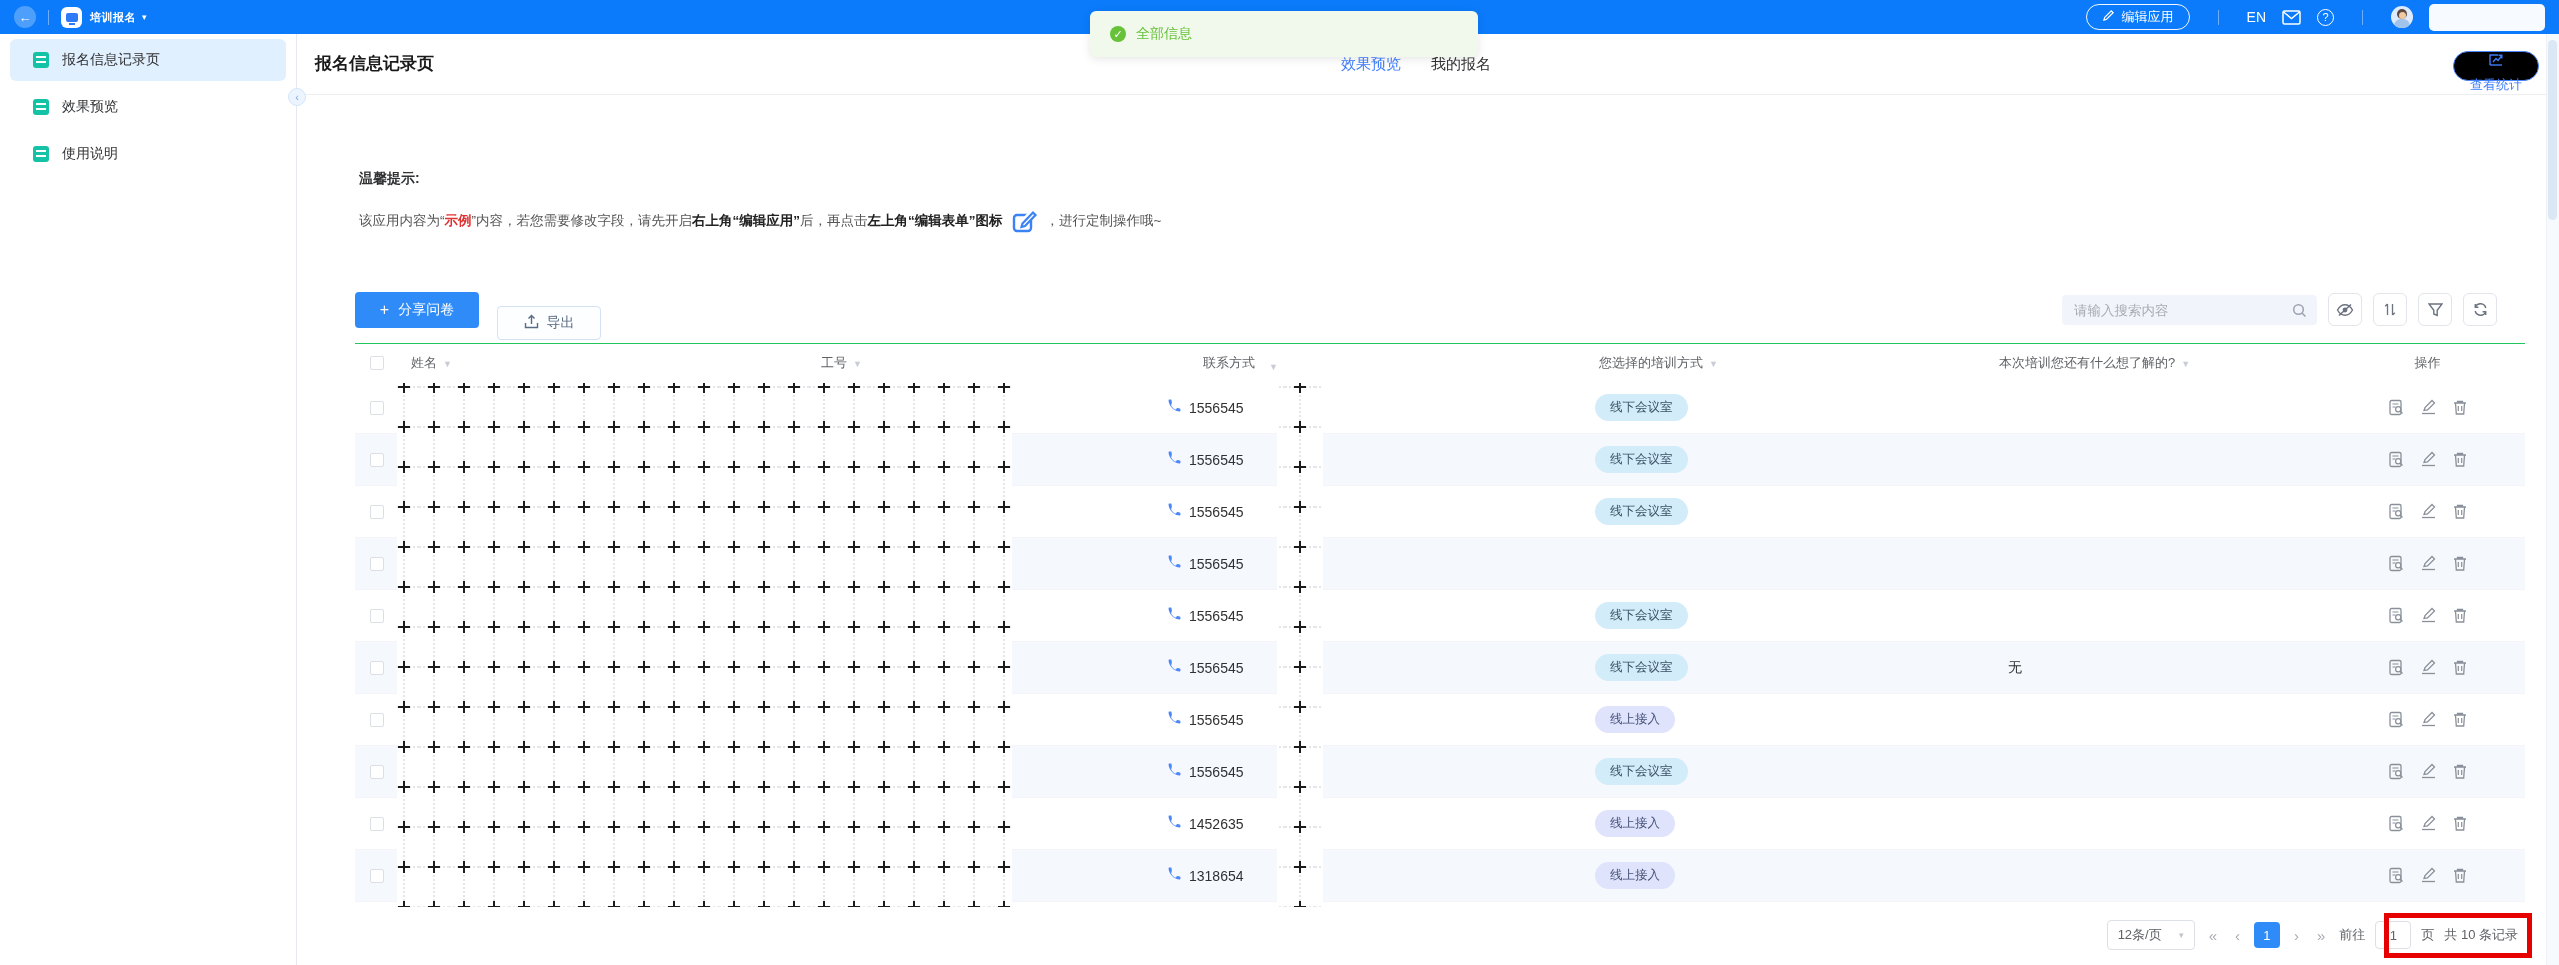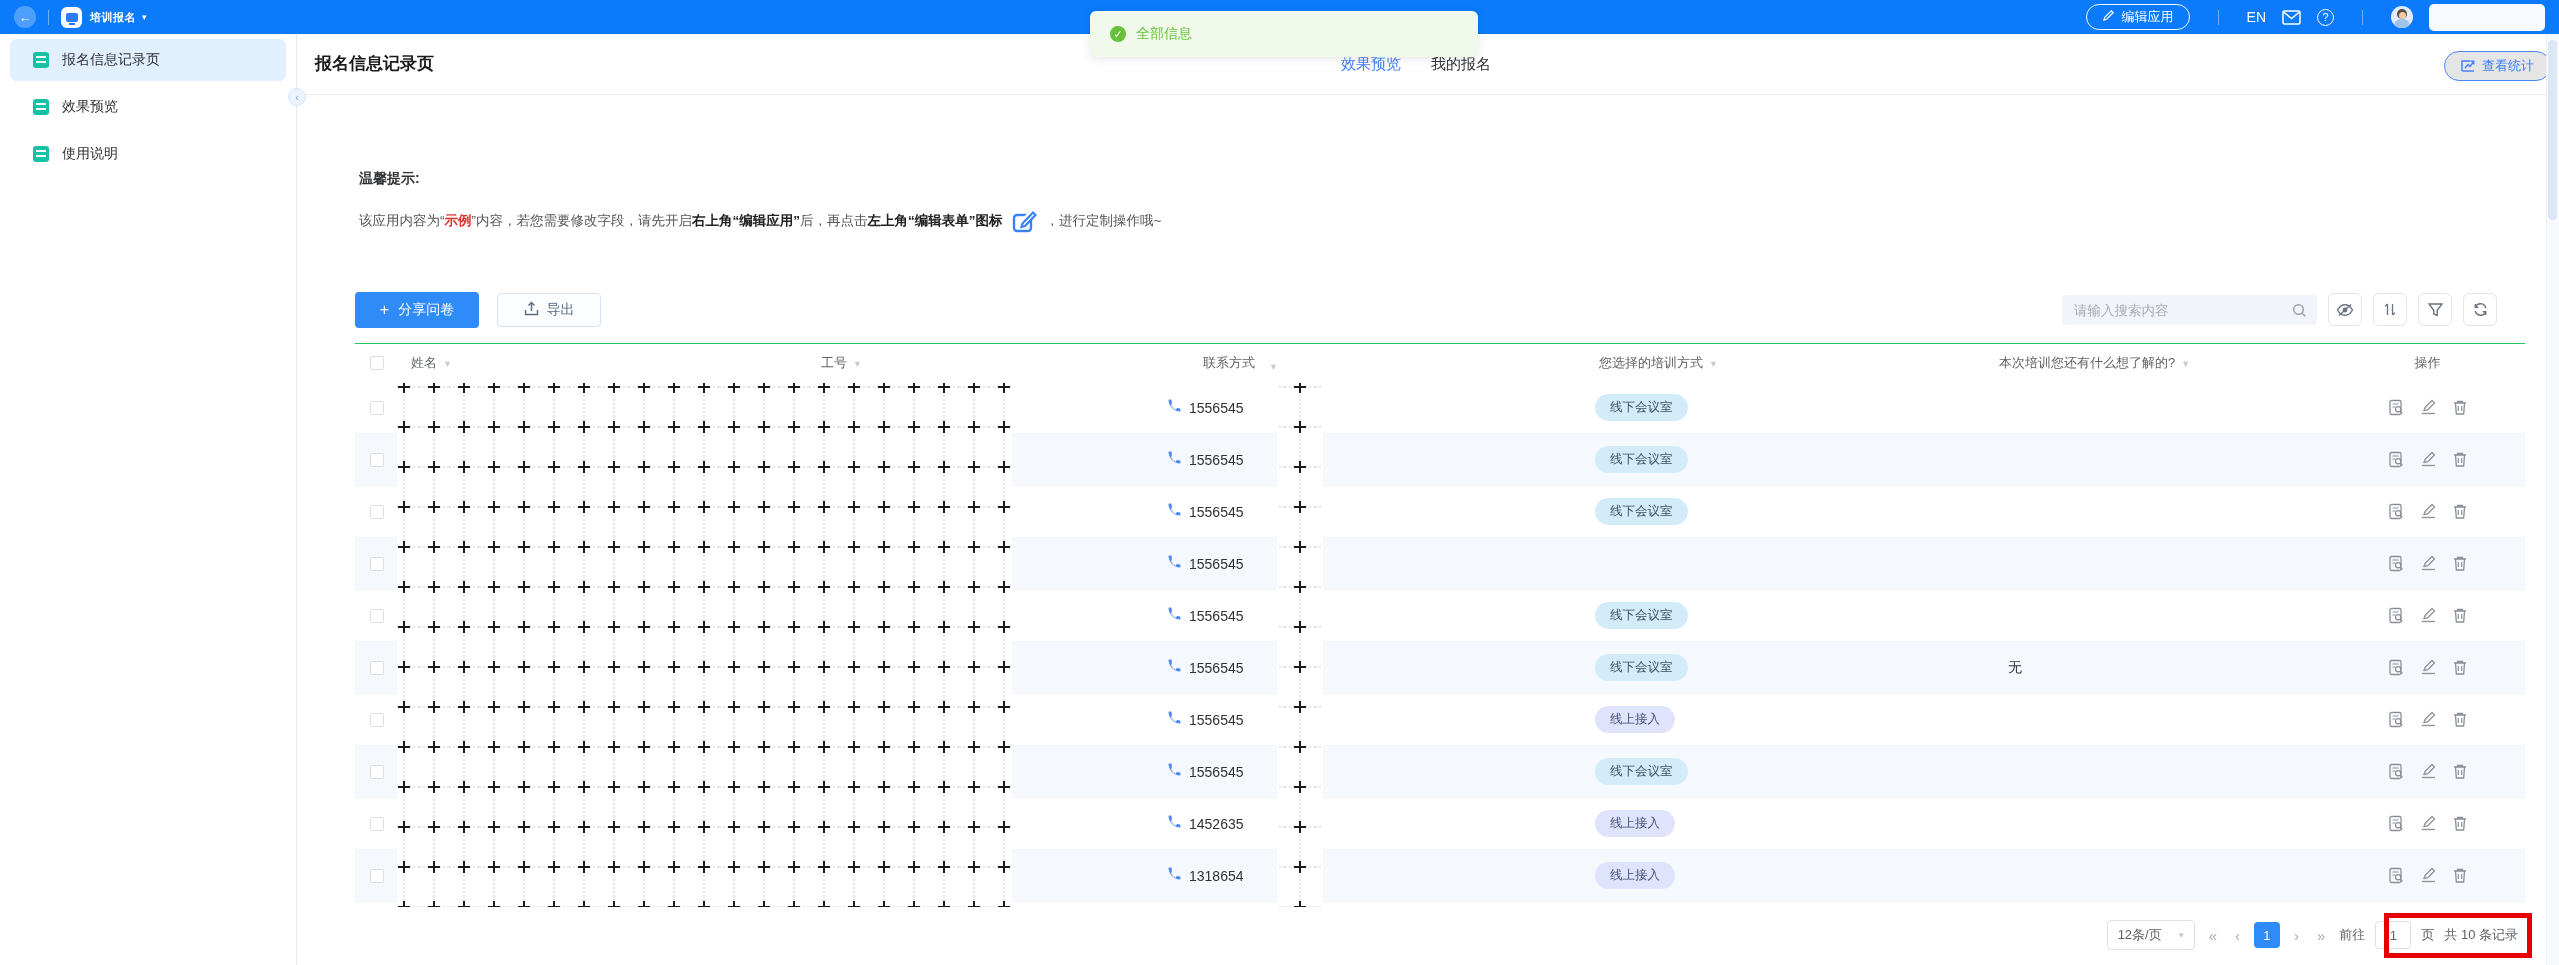--- a/index.html
+++ b/index.html
@@ -41,35 +41,35 @@
   .doc-icon:after { content:""; position:absolute; left:3px; top:9px; width:10px; height:2px; background:#fff; }
   .collapse-handle { position:absolute; left:288px; top:88px; width:18px; height:18px; border-radius:50%; background:#ecf5ff; border:1px solid #d4e6fb; color:#79a9e9; font-size:11px; display:flex; align-items:center; justify-content:center; z-index:6; cursor:pointer; }
 
   
   .content { position:absolute; left:297px; top:34px; width:2262px; height:931px; background:#fff; }
   .c-header { position:relative; height:61px; border-bottom:1px solid #eceef2; }
   .page-title { position:absolute; left:18px; top:18px; font-size:17px; font-weight:bold; color:#1a1a1a; }
   .tabs { position:absolute; left:1044px; top:21px; display:flex; gap:30px; font-size:15px; }
   .tab { color:#303133; cursor:pointer; }
   .tab.active { color:#3f7dfb; }
-  .stats-btn { position:absolute; right:8px; top:17px; height:30px; border:1px solid #4a86fb; border-radius:15px; color:#3f7dfb; font-size:13px; display:flex; align-items:center; gap:7px; padding:0 16px; cursor:pointer; background:#e5e5e5; }
+  .stats-btn { position:absolute; right:20px; top:17px; height:30px; border:1px solid #4a86fb; border-radius:15px; color:#3f7dfb; font-size:13px; display:flex; align-items:center; gap:7px; padding:0 16px; cursor:pointer; background:#000000;flex-direction:column; }
 
   
   .tips { position:absolute; left:62px; top:136px; }
   .tips-title { font-size:14px; font-weight:bold; color:#303133; }
   .tips-line { margin-top:24px; font-size:13.5px; color:#555; display:flex; align-items:flex-start; }
   .tips-line b { color:#222; }
   .red { color:#e03131; font-weight:bold; }
   .edit-form-icon { margin:0 8px; position:relative; top:-4px; }
 
   
   .toolbar { position:absolute; left:58px; right:34px; top:258px; height:38px; }
   .share-btn { position:absolute; left:0; top:0; width:124px; height:36px; background:#2e8bf7; border-radius:4px; color:#fff; font-size:14px; display:flex; align-items:center; justify-content:center; gap:9px; cursor:pointer; }
   .share-btn .plus { font-size:16px; }
-  .export-btn { position:absolute; left:142px; top:1px; width:104px; height:34px; background:#fdfeff; border:1px solid #d5e2f3; border-radius:4px; color:#5a6b84; font-size:14px; display:flex; align-items:center; justify-content:center; gap:8px; cursor:pointer; }
+  .export-btn { position:absolute; left:142px; top:14px; width:104px; height:34px; background:#fdfeff; border:1px solid #d5e2f3; border-radius:4px; color:#5a6b84; font-size:14px; display:flex; align-items:center; justify-content:center; gap:8px; cursor:pointer; }
   .search-box { position:absolute; left:1707px; top:3px; width:255px; height:30px; background:#f1f5fb; border-radius:4px; display:flex; align-items:center; }
   .search-box input { flex:1; border:none; background:transparent; outline:none; padding:0 12px; font-size:13.5px; color:#333; font-family:inherit; }
   .search-box input::placeholder { color:#a8abb2; }
   .search-box .mag { margin-right:10px; display:flex; }
   .tool-icons { position:absolute; right:28px; top:1px; display:flex; gap:11px; }
   .ticon { width:34px; height:33px; border:1px solid #e2e5ea; border-radius:6px; background:#fff; display:flex; align-items:center; justify-content:center; color:#6b7280; cursor:pointer; }
 
   
   .table { position:absolute; left:58px; top:309px; width:2170px; border-top:1px solid #22c55e; }
   .trow { display:flex; align-items:center; }

